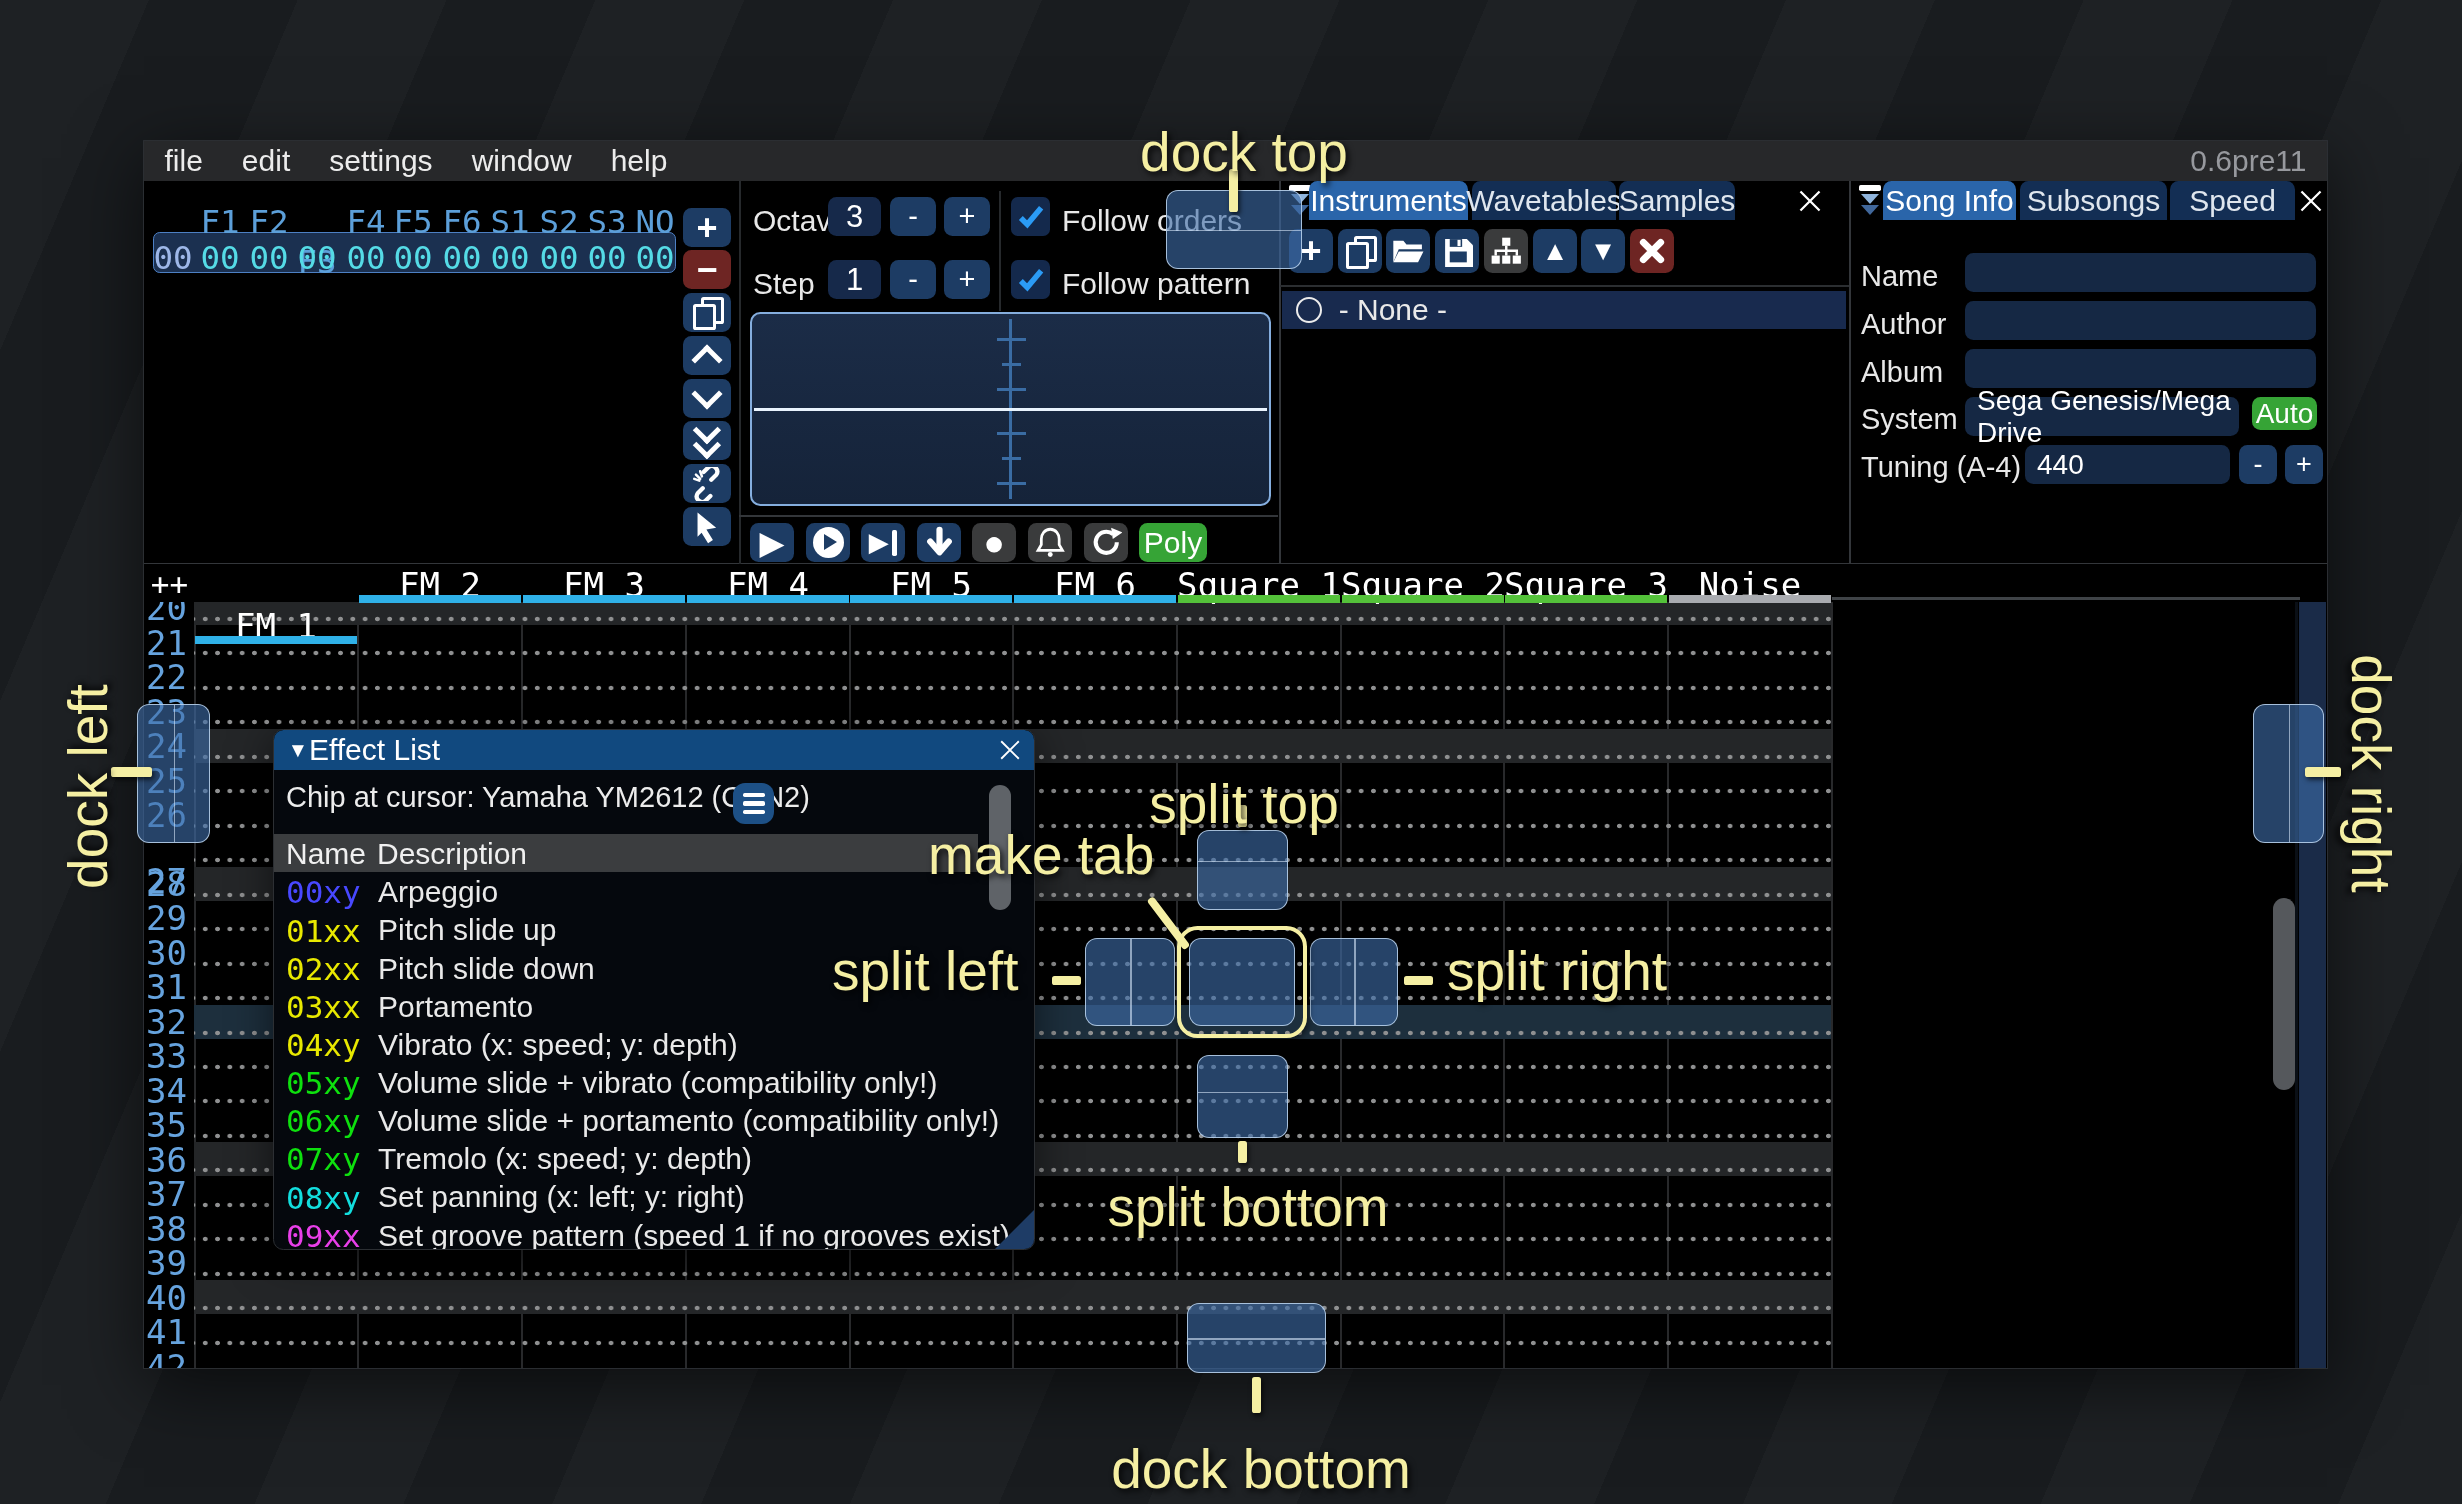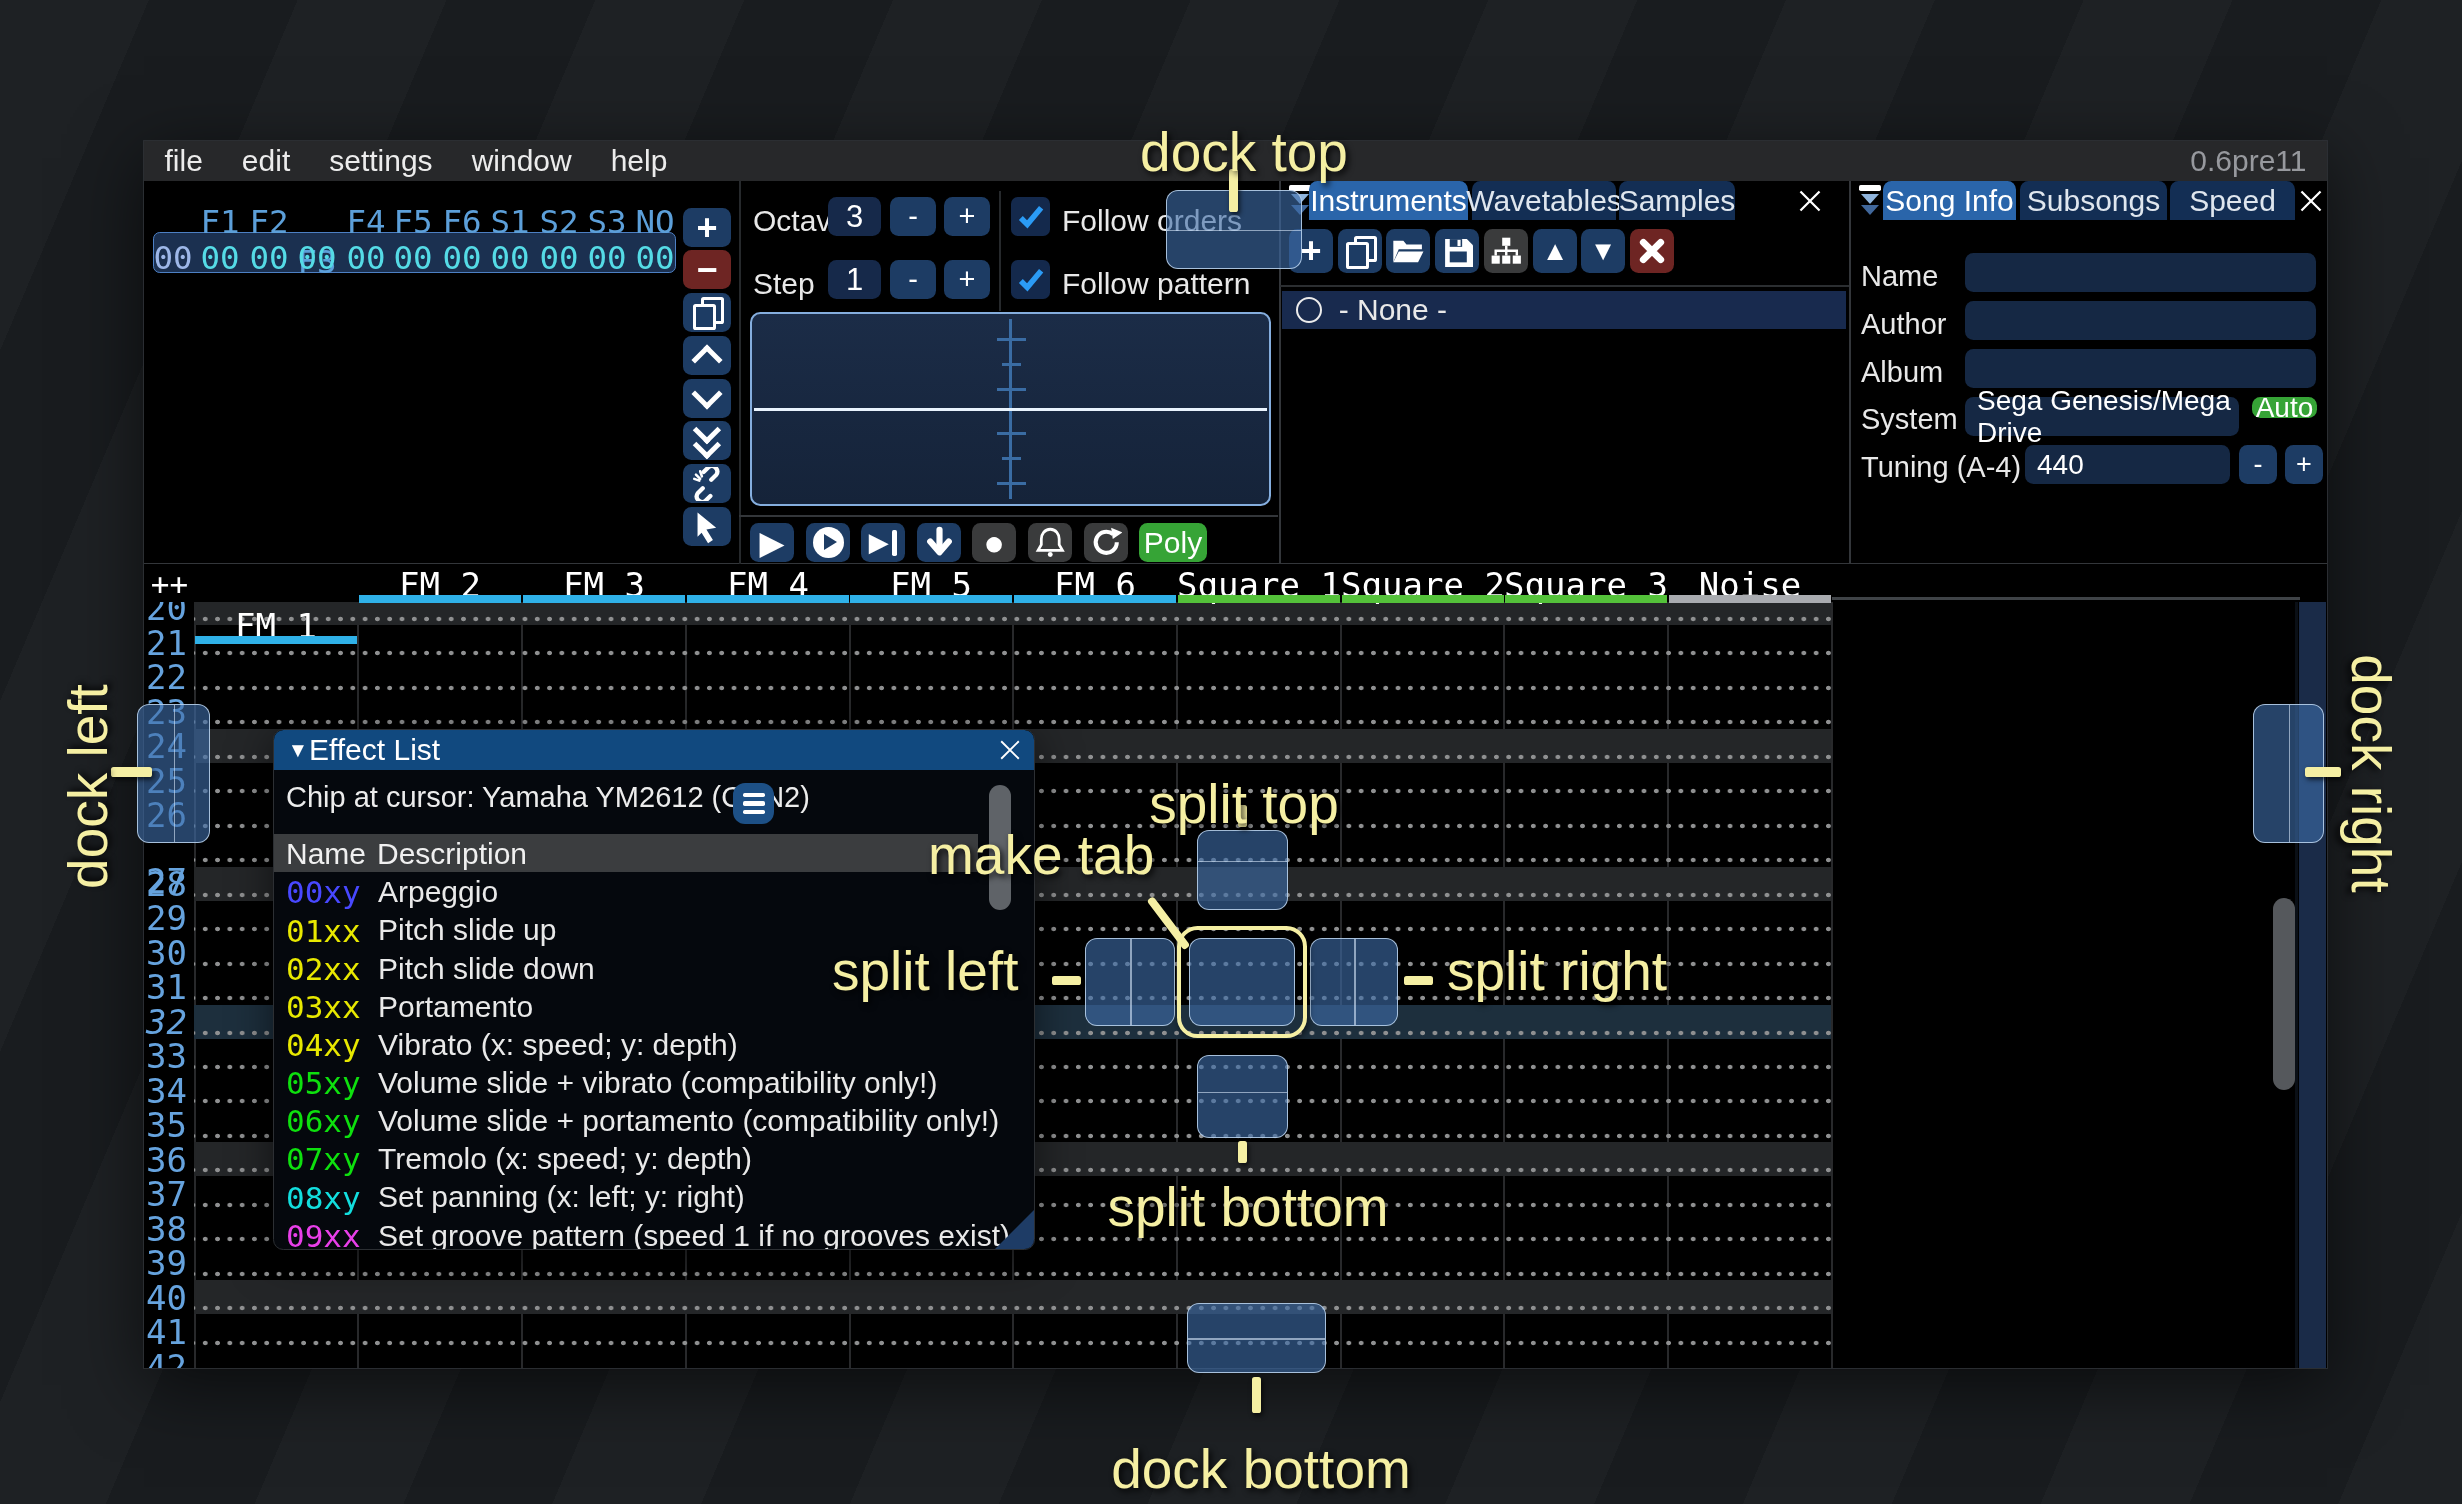--- a/index.html
+++ b/index.html
@@ -318,21 +318,21 @@
       </div>
 
     <div class="label" style="left:1717px;top:119px;font-size:29px;">Name</div>
     <div class="valuebox" style="left:1821px;top:112px;width:351px;height:39px;justify-content:flex-start;padding-left:12px;box-sizing:border-box;background:#152844;font-size:28px;"></div>
     <div class="label" style="left:1717px;top:167px;font-size:29px;">Author</div>
     <div class="valuebox" style="left:1821px;top:160px;width:351px;height:39px;justify-content:flex-start;padding-left:12px;box-sizing:border-box;background:#152844;font-size:28px;"></div>
     <div class="label" style="left:1717px;top:215px;font-size:29px;">Album</div>
     <div class="valuebox" style="left:1821px;top:208px;width:351px;height:39px;justify-content:flex-start;padding-left:12px;box-sizing:border-box;background:#152844;font-size:28px;"></div>
     <div class="label" style="left:1717px;top:262px;font-size:29px;">System</div>
     <div class="valuebox" style="left:1821px;top:256px;width:274px;height:39px;justify-content:flex-start;padding-left:12px;box-sizing:border-box;background:#152844;font-size:28px;">Sega Genesis/Mega Drive</div>
-    <div class="btn green" style="left:2108px;top:256px;width:65px;height:21px;font-size:28px;">Auto</div>
+    <div class="btn green" style="left:2108px;top:256px;width:65px;height:33px;font-size:28px;">Auto</div>
     <div class="label" style="left:1717px;top:310px;font-size:29px;">Tuning (A-4)</div>
     <div class="valuebox" style="left:1881px;top:304px;width:205px;height:39px;justify-content:flex-start;padding-left:12px;box-sizing:border-box;background:#152844;font-size:28px;">440</div>
     <div class="btn" style="left:2095px;top:304px;width:38px;height:39px;font-size:27px;">-</div>
     <div class="btn" style="left:2141px;top:304px;width:38px;height:39px;font-size:27px;">+</div>
 
     <div id="pattern-rows"></div>
     <div class="pat-header">
       <span class="pat-corner">++</span>
       <span id="pattern-channels"><div class="chan" style="left: 50px; width: 164px; margin-top: 41px;">
             <div class="chan-name">FM 1</div>
@@ -425,21 +425,21 @@
       <div class="pnum" style="top: 720px;">27</div>
       <div class="prow hl4" style="top: 726px;"></div>
       <div class="pnum" style="top: 723px;">28</div>
       <div class="prow" style="top: 760px;"></div>
       <div class="pnum" style="top: 757px;">29</div>
       <div class="prow" style="top: 795px;"></div>
       <div class="pnum" style="top: 792px;">30</div>
       <div class="prow" style="top: 829px;"></div>
       <div class="pnum" style="top: 826px;">31</div>
       <div class="prow hl16" style="top: 864px;"></div>
-      <div class="pnum" style="top: 861px; font-style: italic;">32</div>
+      <div class="pnum" style="top: 861px;">32</div>
       <div class="prow" style="top: 898px;"></div>
       <div class="pnum" style="top: 895px;">33</div>
       <div class="prow" style="top: 932px;"></div>
       <div class="pnum" style="top: 930px;">34</div>
       <div class="prow" style="top: 967px;"></div>
       <div class="pnum" style="top: 964px;">35</div>
       <div class="prow hl4" style="top: 1001px;"></div>
       <div class="pnum" style="top: 999px;">36</div>
       <div class="prow" style="top: 1036px;"></div>
       <div class="pnum" style="top: 1033px;">37</div>

